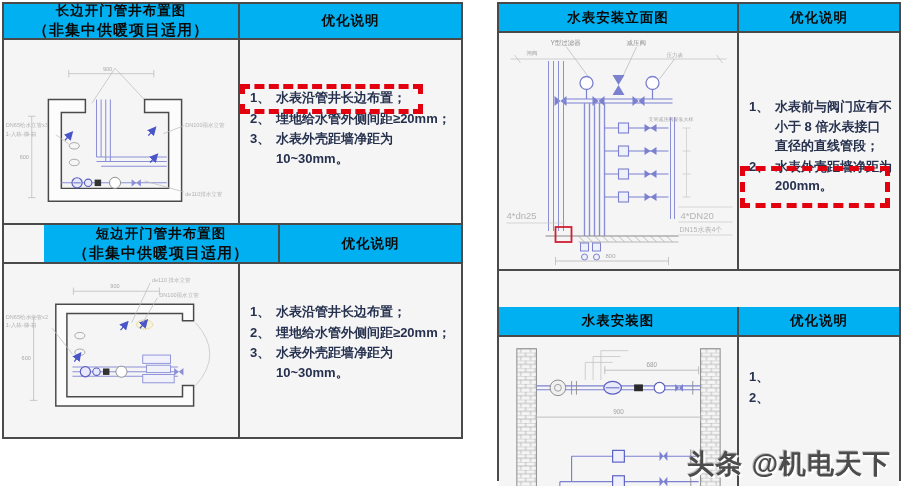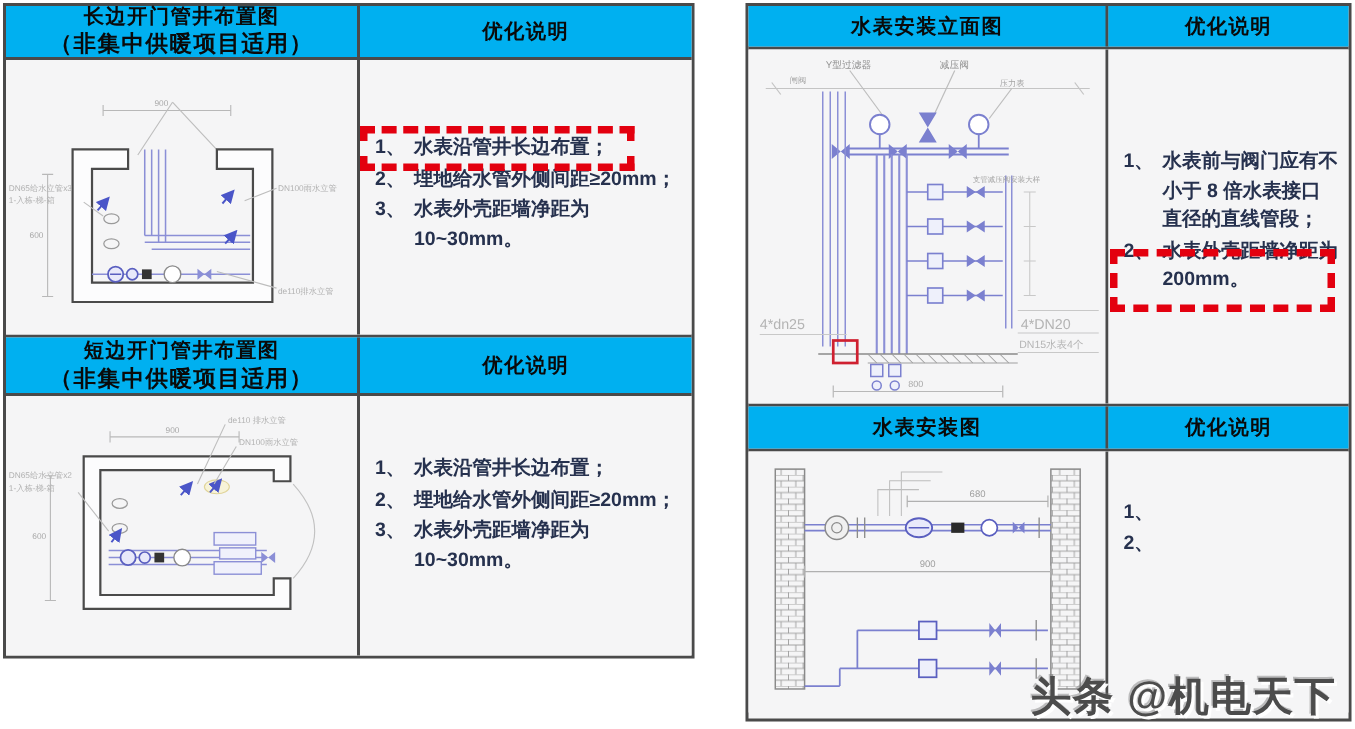--- a/index.html
+++ b/index.html
@@ -123,21 +123,21 @@
         <span class="note-num">2、</span>
         <span class="note-text">埋地给水管外侧间距≥20mm；</span>
       </div>
       <div class="note">
         <span class="note-num">3、</span>
         <span class="note-text">水表外壳距墙净距为 10~30mm。</span>
       </div>
     </div>
   </div>
 
-  <div class="t-row r-divider" style="height:39px;">
+  <div class="t-row r-divider" style="height:39px;padding-left:40px;">
     <div class="cell col1 c-divider hdr">
       <div class="h-title">短边开门管井布置图</div>
       <div class="h-sub">（非集中供暖项目适用）</div>
     </div>
     <div class="cell col2 hdr">
       <div class="h-title">优化说明</div>
     </div>
   </div>
 
   <div class="t-row" style="height:173px;">
@@ -345,21 +345,21 @@
         <span class="note-num">1、</span>
         <span class="note-text">水表前与阀门应有不小于 8 倍水表接口直径的直线管段；</span>
       </div>
       <div class="note">
         <span class="note-num">2、</span>
         <span class="note-text">水表外壳距墙净距为 200mm。</span>
       </div>
     </div>
   </div>
 
-  <div class="t-row r-divider" style="height:30px;">
+  <div class="t-row r-divider" style="height:30px;margin-top:36px;">
     <div class="cell col1 c-divider hdr">
       <div class="h-title">水表安装图</div>
     </div>
     <div class="cell col2 hdr">
       <div class="h-title">优化说明</div>
     </div>
   </div>
 
   <div class="t-row" style="height:174px;">
     <div class="cell col1 c-divider diag-cell">

